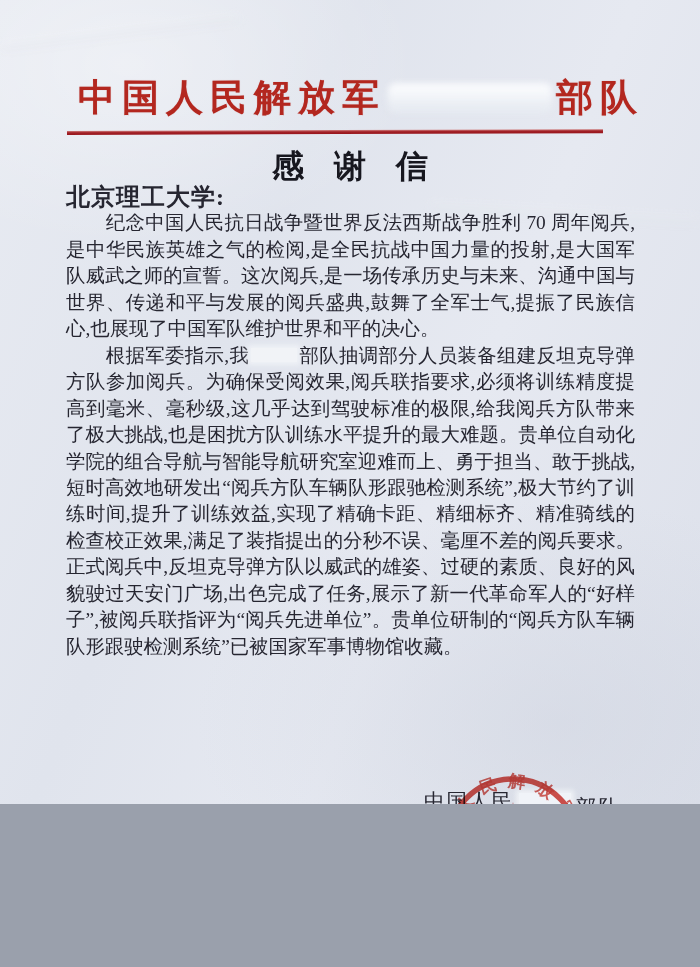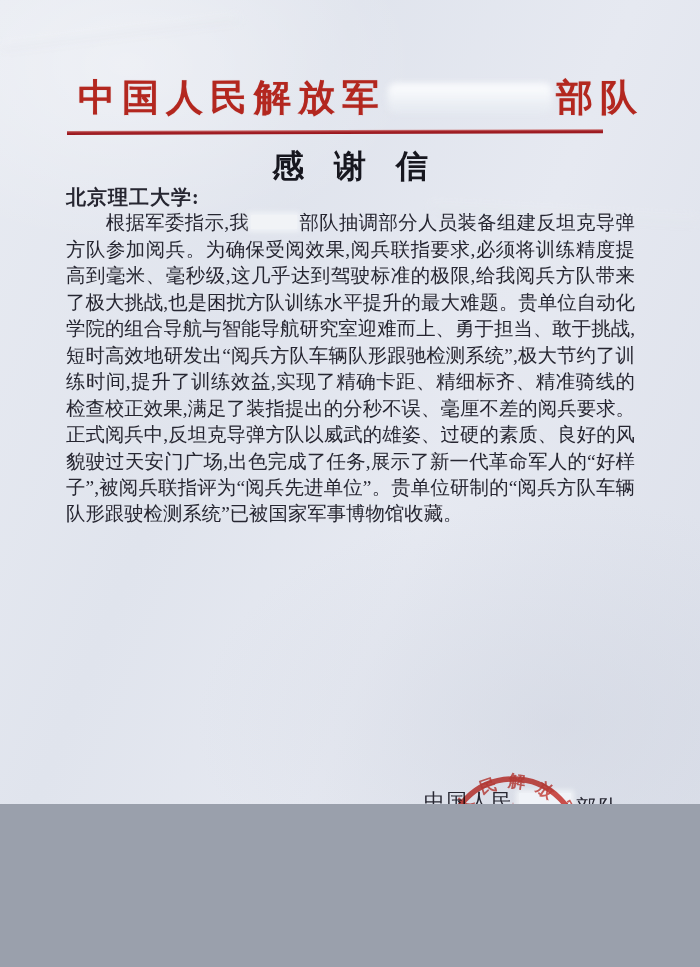--- a/index.html
+++ b/index.html
@@ -45,21 +45,21 @@
     position: absolute; top: 145px; left: 0; width: 100%;
     text-align: center; font-size: 32px; font-weight: bold; color: #17171f;
     letter-spacing: 11px; text-indent: 11px; white-space: pre;
   }
 
   .body-text {
     position: absolute; top: 184px; left: 66px; width: 569px;
     font-size: 19.4px; line-height: 26.45px; color: #262631;
     text-align: justify;
   }
-  .salutation { font-weight: bold; font-size: 20px; letter-spacing: 1px; }
+  .salutation { font-weight: bold; font-size: 24px; letter-spacing: 1px; }
   .para { margin: 0; text-indent: 2.05em; }
   .inline-smudge {
     display: inline-block; width: 46px; height: 14px; margin: 0 2px;
     background: rgba(241,243,247,.95);
     box-shadow: 0 0 5px 3px rgba(241,243,247,.9);
     vertical-align: baseline;
   }
 
   .signature {
     position: absolute; left: 424px; top: 787px;
@@ -100,20 +100,21 @@
     <span class="header-smudge"></span>
     <span class="org">部队</span>
   </div>
 
   <div class="rule-top"></div>
 
   <div class="title">感 谢 信</div>
 
   <div class="body-text">
     <div class="salutation">北京理工大学:</div>
+    <p class="para">纪念中国人民抗日战争暨世界反法西斯战争胜利 70 周年阅兵,是中华民族英雄之气的检阅,是全民抗战中国力量的投射,是大国军队威武之师的宣誓。这次阅兵,是一场传承历史与未来、沟通中国与世界、传递和平与发展的阅兵盛典,鼓舞了全军士气,提振了民族信心,也展现了中国军队维护世界和平的决心。</p>
     <p class="para"><span>根据军委指示,我</span><span class="inline-smudge"></span><span>部队抽调部分人员装备组建反坦克导弹方队参加阅兵。为确保受阅效果,阅兵联指要求,必须将训练精度提高到毫米、毫秒级,这几乎达到驾驶标准的极限,给我阅兵方队带来了极大挑战,也是困扰方队训练水平提升的最大难题。贵单位自动化学院的组合导航与智能导航研究室迎难而上、勇于担当、敢于挑战,短时高效地研发出“阅兵方队车辆队形跟驰检测系统”,极大节约了训练时间,提升了训练效益,实现了精确卡距、精细标齐、精准骑线的检查校正效果,满足了装指提出的分秒不误、毫厘不差的阅兵要求。正式阅兵中,反坦克导弹方队以威武的雄姿、过硬的素质、良好的风貌驶过天安门广场,出色完成了任务,展示了新一代革命军人的“好样子”,被阅兵联指评为“阅兵先进单位”。贵单位研制的“阅兵方队车辆队形跟驶检测系统”已被国家军事博物馆收藏。</span></p>
   </div>
 
   <div class="rule-bottom"></div>
 
   <div class="signature">
     <div class="sig-line1">
       <span class="sig-part">中国人民</span>
       <span class="sig-smudge"></span>
       <span class="sig-part lower">部队</span>

